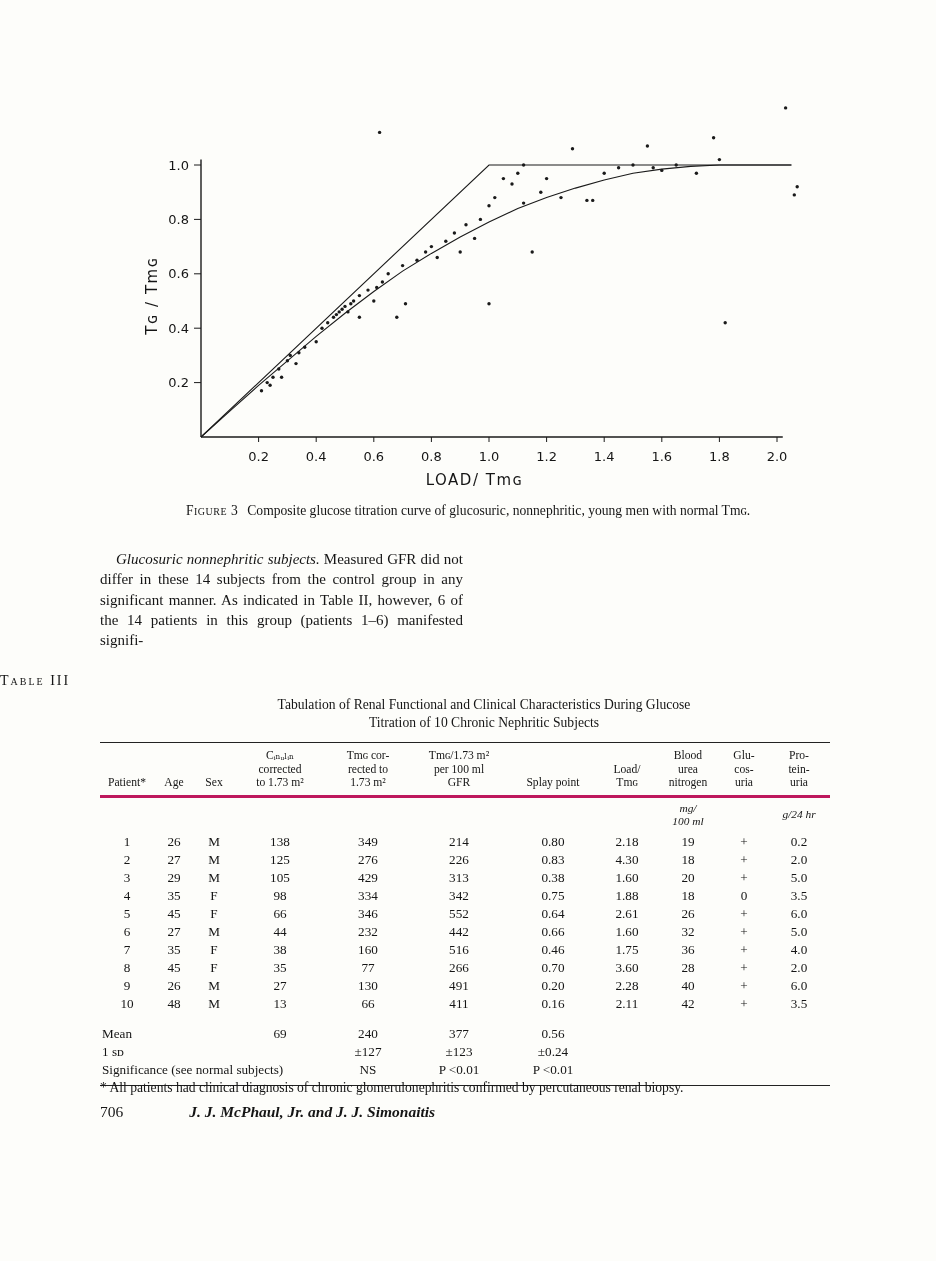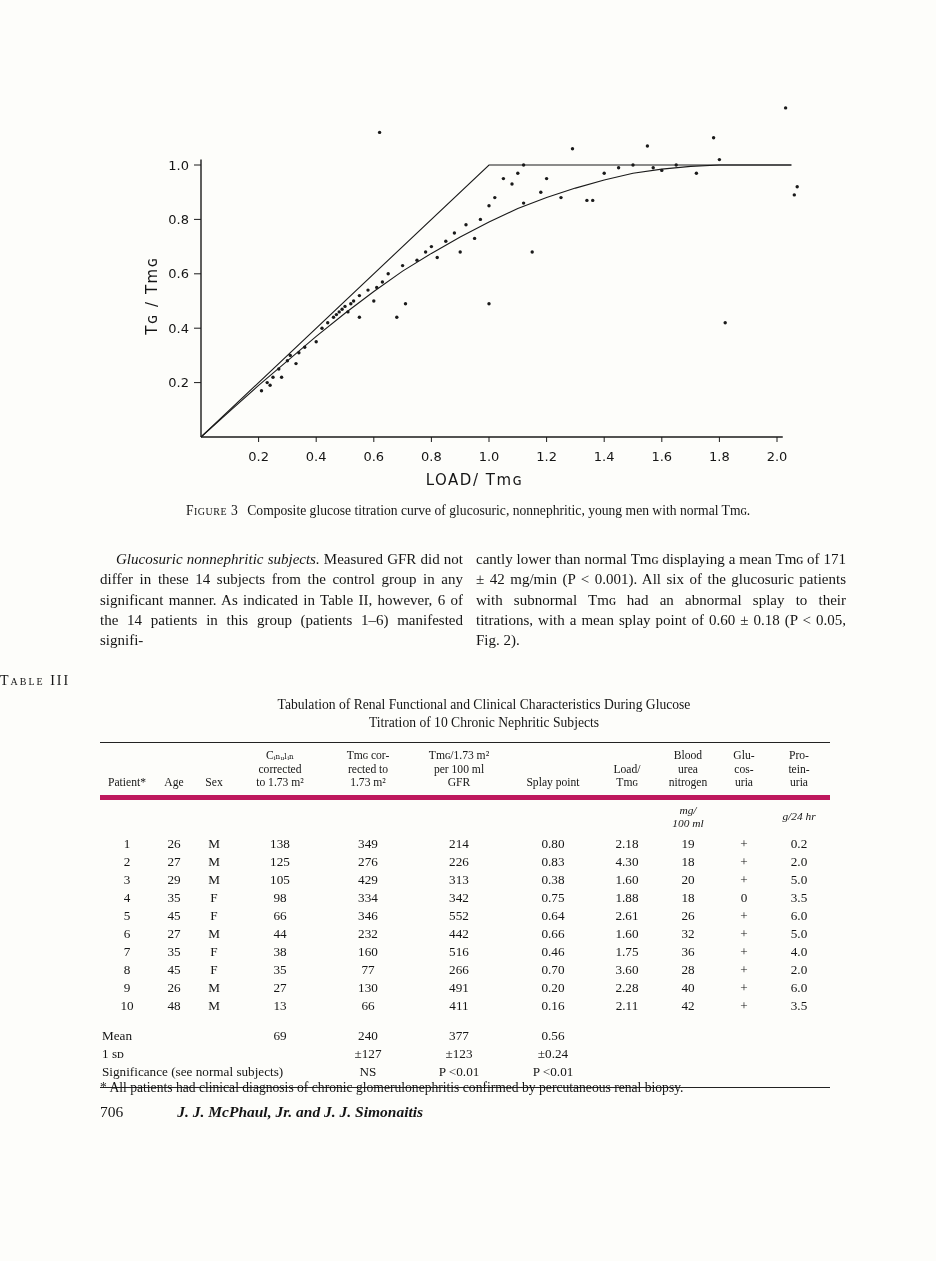--- a/index.html
+++ b/index.html
@@ -21,31 +21,31 @@
   .table-label { position:absolute; top:673px; left:0; width:936px; text-align:left;
                  font-size:14px; font-variant:small-caps; letter-spacing:2px; }
   .table-title { position:absolute; top:696px; left:16px; width:936px; text-align:center;
                  font-size:13.6px; line-height:17.5px; white-space:pre-line; }
   .data-table { position:absolute; top:742px; left:100px; width:730px;
                 border-collapse:collapse; table-layout:fixed;
                 border-top:1.6px solid #222; border-bottom:1.6px solid #222; }
   .data-table th {
     font-weight:normal; font-size:11.6px; line-height:13.6px; text-align:center;
     vertical-align:bottom; white-space:pre-line; padding:6px 1px 5px;
-    border-bottom:5px solid #be185d;
+    border-bottom:3px solid #be185d;
   }
   .data-table td { text-align:center; font-size:13.2px; padding:1px 2px; height:17px; }
   .data-table tr.units-row td { font-style:italic; font-size:11.4px; line-height:13px;
     white-space:pre-line; padding:4px 0 5px; height:auto; }
   .data-table .summary-body tr:first-child td { padding-top:13px; }
   .data-table .summary-body tr:last-child td  { padding-bottom:7px; }
   .data-table td.summary-label { text-align:left; padding-left:2px; }
   .footnote { position:absolute; top:1080px; left:100px; width:740px; font-size:13.6px; }
   .footer   { position:absolute; top:1103px; left:100px; font-size:15.5px; }
-  .footer .pagenum { margin-right:18px; }
+  .footer .pagenum { margin-right:30px; }
   .footer .authors { font-style:italic; font-weight:600;margin-left:36px; }
 </style>
 </head>
 <body>
 
 <div class="page">
 
   <div class="chart-wrap">
     <svg width="720" height="437">
         <g>
@@ -167,21 +167,20 @@
       </svg>
   </div>
 
   <div class="caption">
     <span class="figlabel">Figure 3</span><span>Composite glucose titration curve of glucosuric, nonnephritic, young men with normal Tmɢ.</span>
   </div>
 
   <p class="bodycol col-left">
     <span class="lead-italic">Glucosuric nonnephritic subjects.</span><span> Measured GFR did not differ in these 14 subjects from the control group in any significant manner. As indicated in Table II, however, 6 of the 14 patients in this group (patients 1–6) manifested signifi-</span>
   </p>
-  <p class="bodycol col-right">cantly lower than normal Tmɢ displaying a mean Tmɢ of 171 ± 42 mg/min (P &lt; 0.001).  All six of the glucosuric patients with subnormal Tmɢ had an abnormal splay to their titrations, with a mean splay point of 0.60 ± 0.18 (P &lt; 0.05, Fig. 2).</p>
 
   <div class="table-label">Table III</div>
   <div class="table-title">Tabulation of Renal Functional and Clinical Characteristics During Glucose
 Titration of 10 Chronic Nephritic Subjects</div>
 
   <table class="data-table">
     <colgroup>
       <col style="width:54px">
         <col style="width:40px">
         <col style="width:40px">

